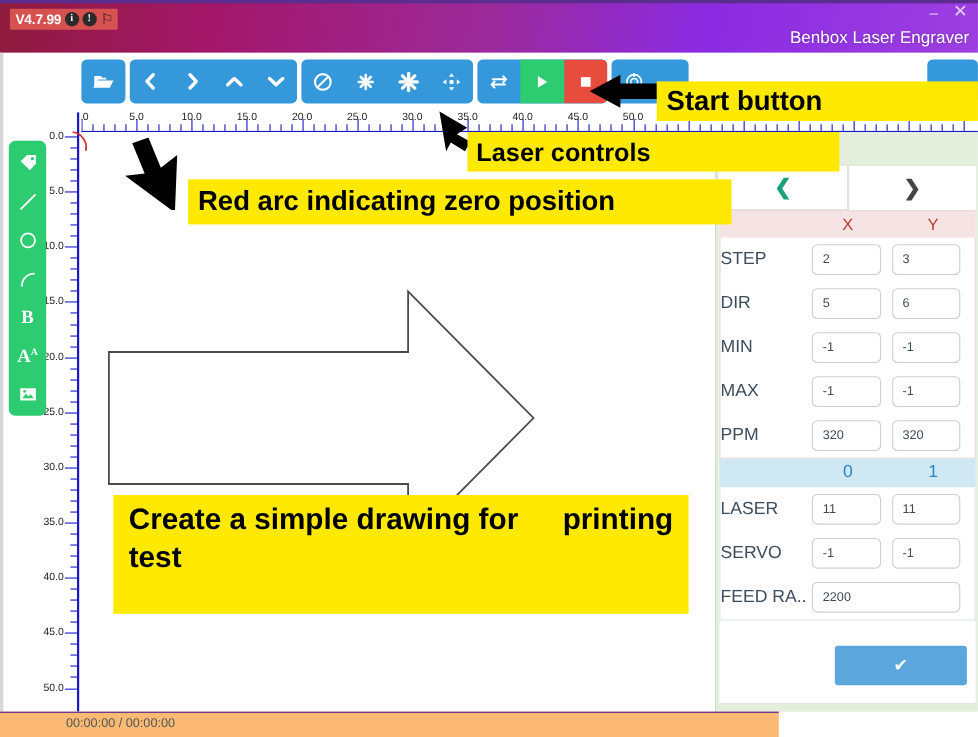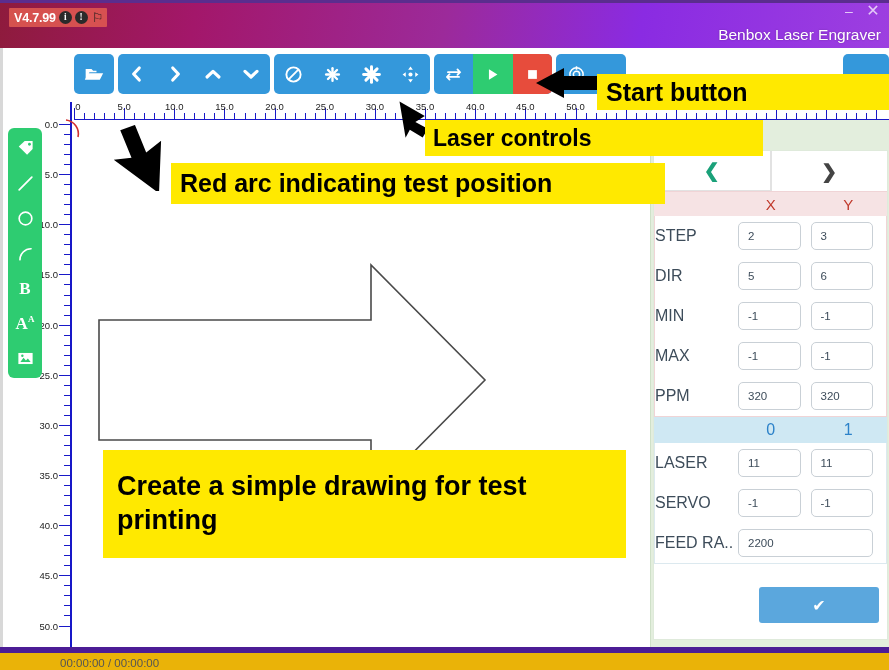--- a/index.html
+++ b/index.html
@@ -170,41 +170,41 @@
   .sec-blue { border: 1px solid #dce9ef; border-top: none; }
 
   .confirm-wrap { position:absolute; left: 2px; bottom: 16px; width: 235px; display:flex; justify-content:flex-end; padding-right: 12px; }
   .confirm-btn {
     width: 120px; height: 36px; background: #5ba7dd; border-radius: 3px;
     display:flex; align-items:center; justify-content:center; color:#fff; font-size:16px; cursor:default;
   }
 
   
   .statusbar {
-    position: absolute; left: 0; bottom: 0; width: 889px; height: 23px;
-    background: #eab308; border-top: 6px solid #4c1d95;
+    position: absolute; left: 0; bottom: 0; width: 708px; height: 23px;
+    background: #fdba74; border-top: 1px solid #4c1d95;
   }
   .statusbar .stxt {
     position:absolute; left: 60px; top: 4px; font-size: 11.5px; color: #555;
     font-family: "Liberation Sans", sans-serif;
   }
   .left-rail { position:absolute; left:0; top:48px; width:3px; height:599px; background:#d8d8d8; }
 
   
   .ann {
     position: absolute; background: #ffe900; color: #000;
     font-family: "Liberation Sans", sans-serif; font-weight: bold;
     display:flex; align-items:center;
   }
   .ann-start { left: 597px; top: 74px; width: 292px; height: 36px; font-size: 25px; padding-left: 9px; text-align: right; }
   .ann-laser { left: 425px; top: 120px; width: 338px; height: 36px; font-size: 23px; padding-left: 8px; }
   .ann-redarc { left: 171px; top: 163px; width: 494px; height: 41px; font-size: 25px; padding-left: 9px; }
   .ann-create {
     left: 103px; top: 450px; width: 523px; height: 108px; font-size: 27px;
-    padding: 6px 14px; line-height: 1.25; align-items: flex-start; flex-direction: column;
+    padding: 6px 14px; line-height: 1.25; align-items: flex-start; 
     justify-content: center;
   }
   .arrow-ann { position: absolute; }
 </style>
 </head>
 <body>
 
 <div id="app">
 
   <div class="titlebar">
@@ -623,19 +623,19 @@
   </svg>
   <svg class="arrow-ann" style="left:385px;top:98px;" width="44" height="46">
     <path d="M22 2 L14 38 L21 32 L30 44 L38 38 L29 27 L40 25 Z" fill="#000" transform="rotate(-22 22 22)"></path>
   </svg>
   <svg class="arrow-ann" style="left:108px;top:125px;" width="70" height="66">
     <path d="M4 6 L58 22 L42 30 L62 52 L50 62 L30 40 L20 56 Z" fill="#000" transform="rotate(200 33 33)"></path>
   </svg>
 
   <div class="ann ann-start">Start button</div>
   <div class="ann ann-laser">Laser controls</div>
-  <div class="ann ann-redarc">Red arc indicating test position</div>
+  <div class="ann ann-redarc">Red arc indicating zero position</div>
   <div class="ann ann-create">
     <span>Create a simple drawing for test</span>
     <span>printing</span>
   </div>
 
 </div>
 
 </body></html>

